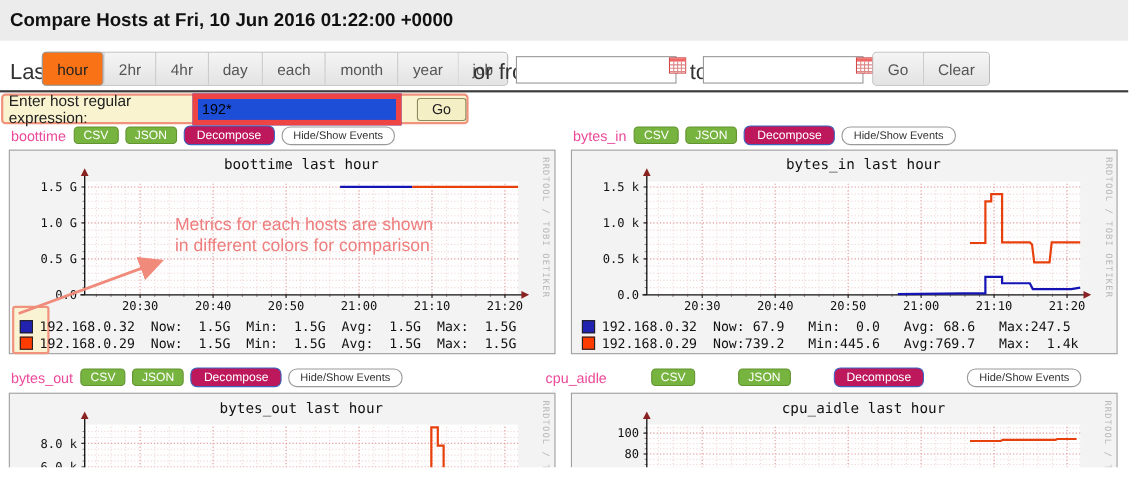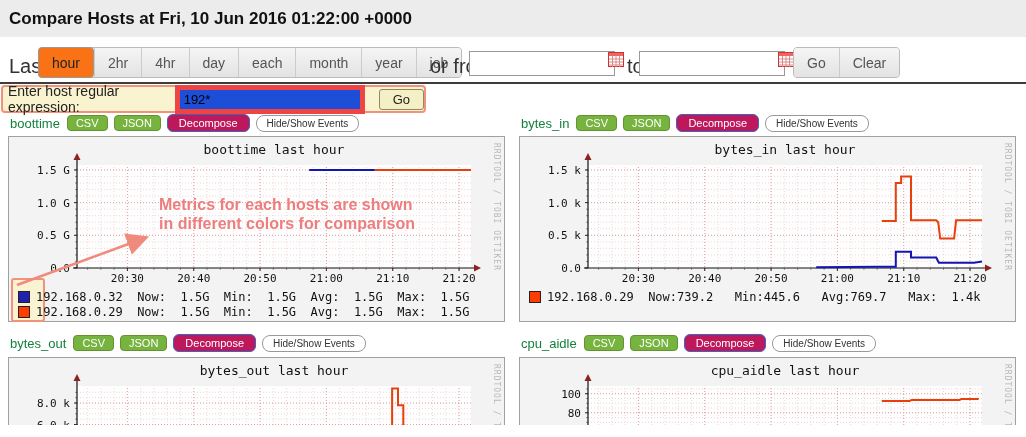--- a/index.html
+++ b/index.html
@@ -27,41 +27,41 @@
   .regexbar{position:absolute;left:1px;top:85px;width:416px;height:24px;background:#f9f3cf;
             border:2px solid #f0927c;border-radius:4px;display:flex;align-items:center;
             padding-left:5px;}
   .regexbar .rl{font-size:14px;color:#222;}
   .regexinput{width:172px;height:17px;margin-left:6px;border:5px solid #ef4444;
               background:#1d4ed8;font-size:13px;padding:1px 4px;}
   .regexgo{margin-left:14px;padding:2px 13px;font-size:13px;background:#f5efc5;
            border:1px solid #8e8a60;border-radius:3px;color:#222;cursor:pointer;}
   
   .mrow{position:absolute;display:flex;align-items:center;height:22px;}
-  .mname{font-size:13px;color:#15803d;margin-right:7px;}
+  .mname{font-size:13px;color:#ec4899;margin-right:7px;}
   .btn-grn{margin-right:6px;padding:1px 8px;font-size:11px;color:#fff;background:#77b33f;
            border:1px solid #639331;border-radius:4px;cursor:pointer;}
   .btn-blu{margin-right:6px;padding:2px 11px;font-size:11px;color:#fff;background:#be185d;
            border:1px solid #3a66c0;border-radius:6px;cursor:pointer;}
   .btn-evt{padding:2px 10px;font-size:10px;color:#333;background:#fff;border:1px solid #999;
            border-radius:8px;cursor:pointer;}
   
   .panel{position:absolute;width:497px;height:186px;border:1px solid #a0a0a0;background:#f3f3f3;
          box-sizing:border-box;}
   .panel svg.rrd{display:block;}
   .wm{position:absolute;top:6px;right:3px;writing-mode:vertical-rl;
       font-family:"DejaVu Sans Mono",monospace;font-size:8px;color:#b8b8b8;letter-spacing:1px;}
   .legend{position:relative;z-index:1;margin-top:2px;padding-left:9px;}
   .lrow{height:15px;display:flex;align-items:center;}
   .sw{width:10px;height:10px;border:1px solid #222;margin-right:6px;flex:none;}
   .ltext{font-family:"DejaVu Sans Mono",monospace;font-size:12px;color:#111;white-space:pre;}
   
   .callout{position:absolute;left:2px;top:141px;width:30px;height:40px;background:rgba(251,243,200,0.75);
            border:2px solid #f0927c;border-radius:3px;z-index:0;}
-  .anno{position:absolute;left:150px;top:58px;z-index:4;color:#ee7d7d;font-weight:bold;
+  .anno{position:absolute;left:150px;top:58px;z-index:4;color:#ee7d7d;font-weight:normal;
         font-size:16px;line-height:19px;}
   .arrowsvg{position:absolute;left:0;top:0;width:497px;height:186px;z-index:3;pointer-events:none;}
 </style>
 </head>
 <body>
 
 <div class="page">
 
   <div class="titlebar">
     <span class="t">Compare Hosts at Fri, 10 Jun 2016 01:22:00 +0000</span>
@@ -119,21 +119,21 @@
     <span class="btn-blu">Decompose</span>
     <span class="btn-evt">Hide/Show Events</span>
   </div>
   <div class="mrow" style="left:10px;top:332px;">
     <span class="mname">bytes_out</span>
     <span class="btn-grn">CSV</span>
     <span class="btn-grn">JSON</span>
     <span class="btn-blu">Decompose</span>
     <span class="btn-evt">Hide/Show Events</span>
   </div>
-  <div class="mrow" style="left:521px;top:332px;">
+  <div class="mrow" style="left:496px;top:332px;gap:33px;">
     <span class="mname">cpu_aidle</span>
     <span class="btn-grn">CSV</span>
     <span class="btn-grn">JSON</span>
     <span class="btn-blu">Decompose</span>
     <span class="btn-evt">Hide/Show Events</span>
   </div>
 
   <div class="panel" style="left:8px;top:136px;">
     <div class="callout"></div>
     <svg class="rrd" width="495" height="150">
@@ -412,20 +412,24 @@
         <line x1="64" y1="131" x2="466" y2="131" stroke="#111" stroke-width="1.2"></line>
         <polygon points="64.5,23 71.5,23 68,16" fill="#8b2222"></polygon>
         <polygon points="465,127.5 465,134.5 472,131" fill="#8b2222"></polygon>
         <text x="265" y="17" text-anchor="middle" font-size="13" fill="#111" font-family="&quot;DejaVu Sans Mono&quot;, monospace">bytes_in last hour</text>
         <polyline points="296.2,130.3 356.5,129.7 375.8,129.7 375.8,114.7 391.0,114.7 391.0,120.5 416.2,120.5 418.9,125.8 454.0,125.8 462.0,124.5" fill="none" stroke="#1414b4" stroke-width="2"></polyline>
         <polyline points="361.8,83.9 375.8,83.9 375.8,46.0 381.1,46.0 381.1,39.5 391.0,39.5 391.0,83.3 416.2,83.3 418.2,85.2 420.2,101.6 434.1,101.6 436.1,83.3 462.0,83.3" fill="none" stroke="#e8400c" stroke-width="2"></polyline>
       </svg>
     <div class="wm">RRDTOOL / TOBI OETIKER</div>
     <div class="legend">
       <div class="lrow">
+        <span class="sw" style="background: rgb(34, 34, 176);"></span>
+        <span class="ltext">192.168.0.32  Now: 67.9   Min:  0.0   Avg: 68.6   Max:247.5</span>
+      </div>
+      <div class="lrow">
         <span class="sw" style="background: rgb(255, 60, 0);"></span>
         <span class="ltext">192.168.0.29  Now:739.2   Min:445.6   Avg:769.7   Max:  1.4k</span>
       </div>
     </div>
   </div>
 
   <div class="panel" style="left:8px;top:357px;">
     <svg class="rrd" width="495" height="150">
         <rect x="68" y="28" width="394" height="103" fill="#fefefe"></rect>
         <line x1="68" y1="125.62765957446808" x2="462" y2="125.62765957446808" stroke="#f1d6d6" stroke-dasharray="1,2"></line>

